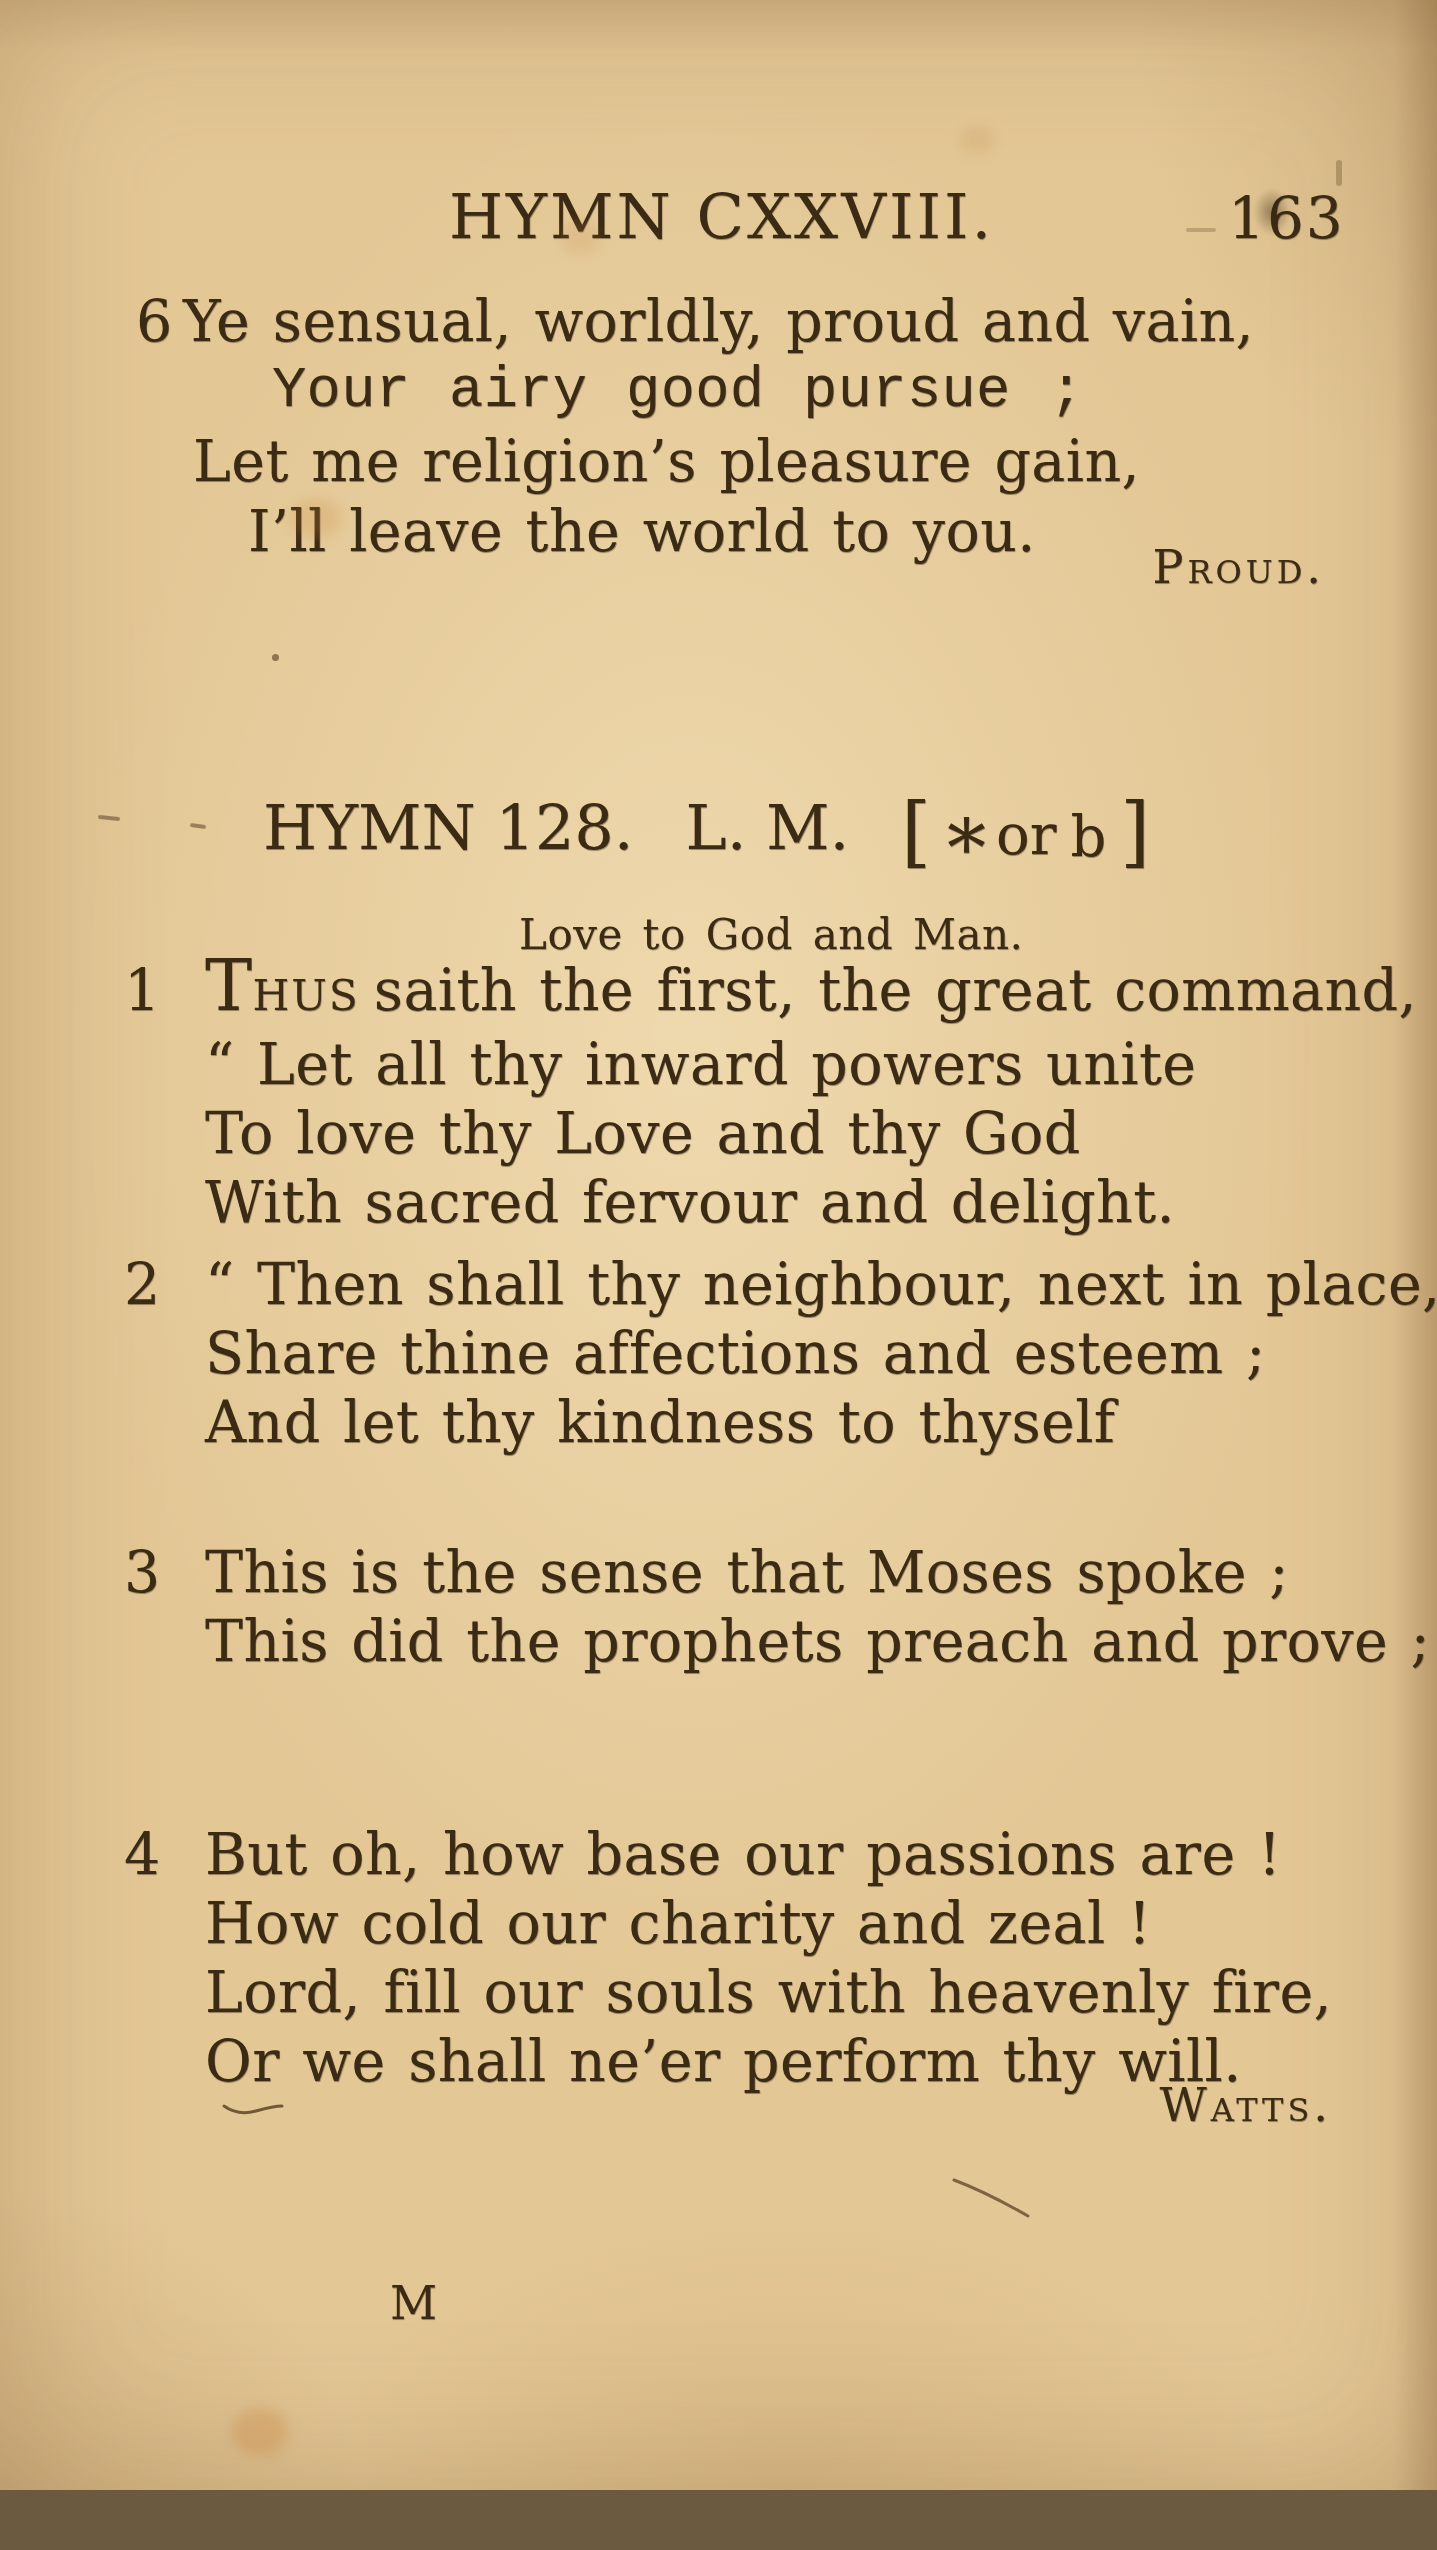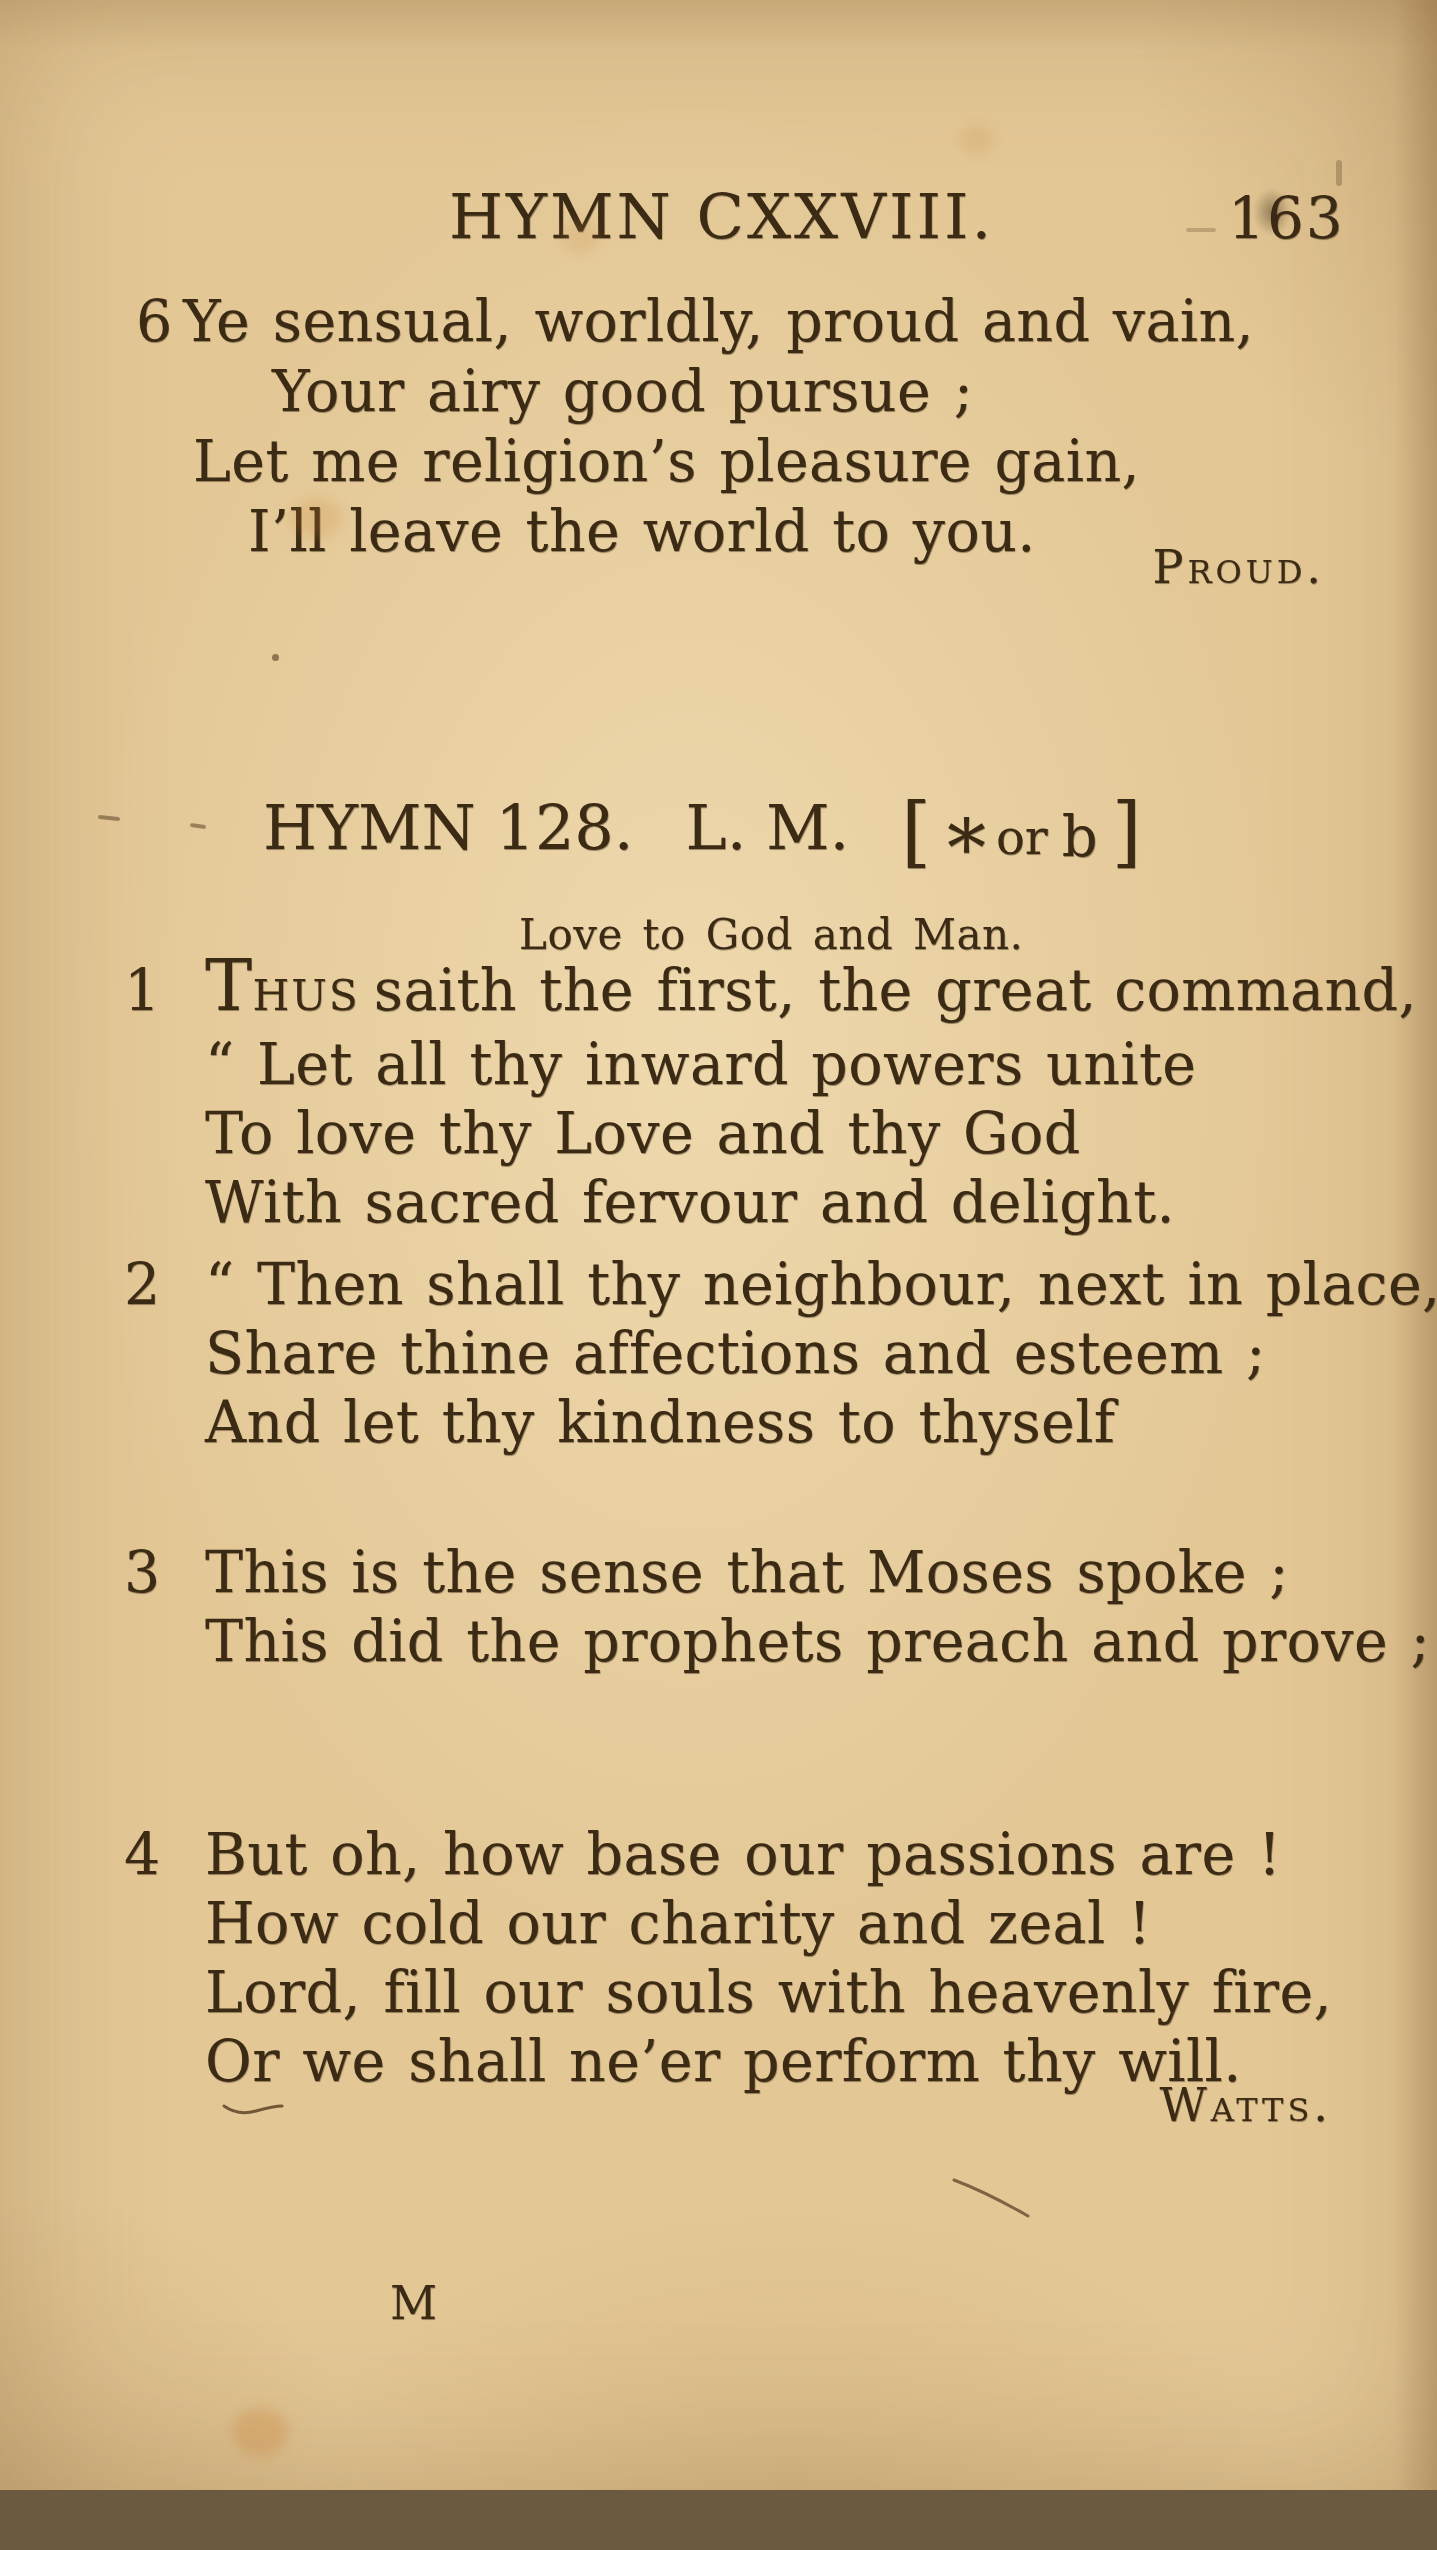--- a/index.html
+++ b/index.html
@@ -27,39 +27,39 @@
   .page-number{top:184px;left:1228px;font-size:58px;letter-spacing:2px;}
   
   .verse{position:absolute;left:0;width:1437px;font-size:57px;line-height:69px;
          letter-spacing:0.4px;word-spacing:4px;}
   .verse .vnum{position:absolute;left:124px;top:0;}
   .verse .vline{margin-left:205px;white-space:nowrap;
                 text-shadow:0.6px 0.9px 0.7px rgba(54,36,16,0.45);}
   .prev-verse{top:286px;line-height:70px;}
   .prev-verse .vnum{left:136px;}
   .prev-verse .i0{margin-left:183px;}
-  .prev-verse .i1{margin-left:272px;}
+  .prev-verse .i1{margin-left:272px;font-family:Liberation Mono, monospace;}
   .prev-verse .i2{margin-left:193px;}
   .prev-verse .i3{margin-left:248px;}
   .v1{top:956px;} .v2{top:1250px;} .v3{top:1538px;} .v4{top:1820px;}
   .opening-cap{font-size:1.24em;line-height:0;}
   .opening-sc{text-transform:uppercase;font-size:0.74em;letter-spacing:2px;}
   .opening-rest{margin-left:14px;}
   
   .attribution{font-variant:small-caps;font-size:46px;letter-spacing:4px;}
   .attr-proud{top:540px;right:112px;left:auto;}
   .attr-watts{top:2078px;right:105px;left:auto;}
   
   .hymn-heading-row{top:782px;left:263px;font-size:62px;display:flex;align-items:center;}
   .hymn-heading-row .gap-lg{margin-left:52px;}
   .mode-group{display:flex;align-items:baseline;margin-left:52px;}
   .bracket{font-size:76px;transform:translateY(4px);display:inline-block;}
   .star-symbol{font-size:78px;display:inline-block;transform:translateY(22px);
                margin:0 10px 0 16px;}
-  .or-word{font-size:48px;}
+  .or-word{font-size:56px;}
   .flat-symbol{font-size:56px;margin:0 14px 0 14px;display:inline-block;transform:translateY(2px);}
   .hymn-subtitle{top:870px;left:519px;font-size:42px;word-spacing:6px;letter-spacing:0.5px;margin-top:40px;}
   .signature-mark{top:2276px;left:390px;font-size:46px;}
   
   .mark{position:absolute;}
   .speck{background:rgba(70,48,22,0.55);border-radius:50%;}
   .dash{background:rgba(80,55,28,0.5);border-radius:2px;filter:blur(0.6px);}
   .stain{border-radius:50%;filter:blur(6px);}
   .smudge{background:radial-gradient(ellipse at center, rgba(56,38,18,0.45), rgba(56,38,18,0) 70%);
           filter:blur(1.5px);}

